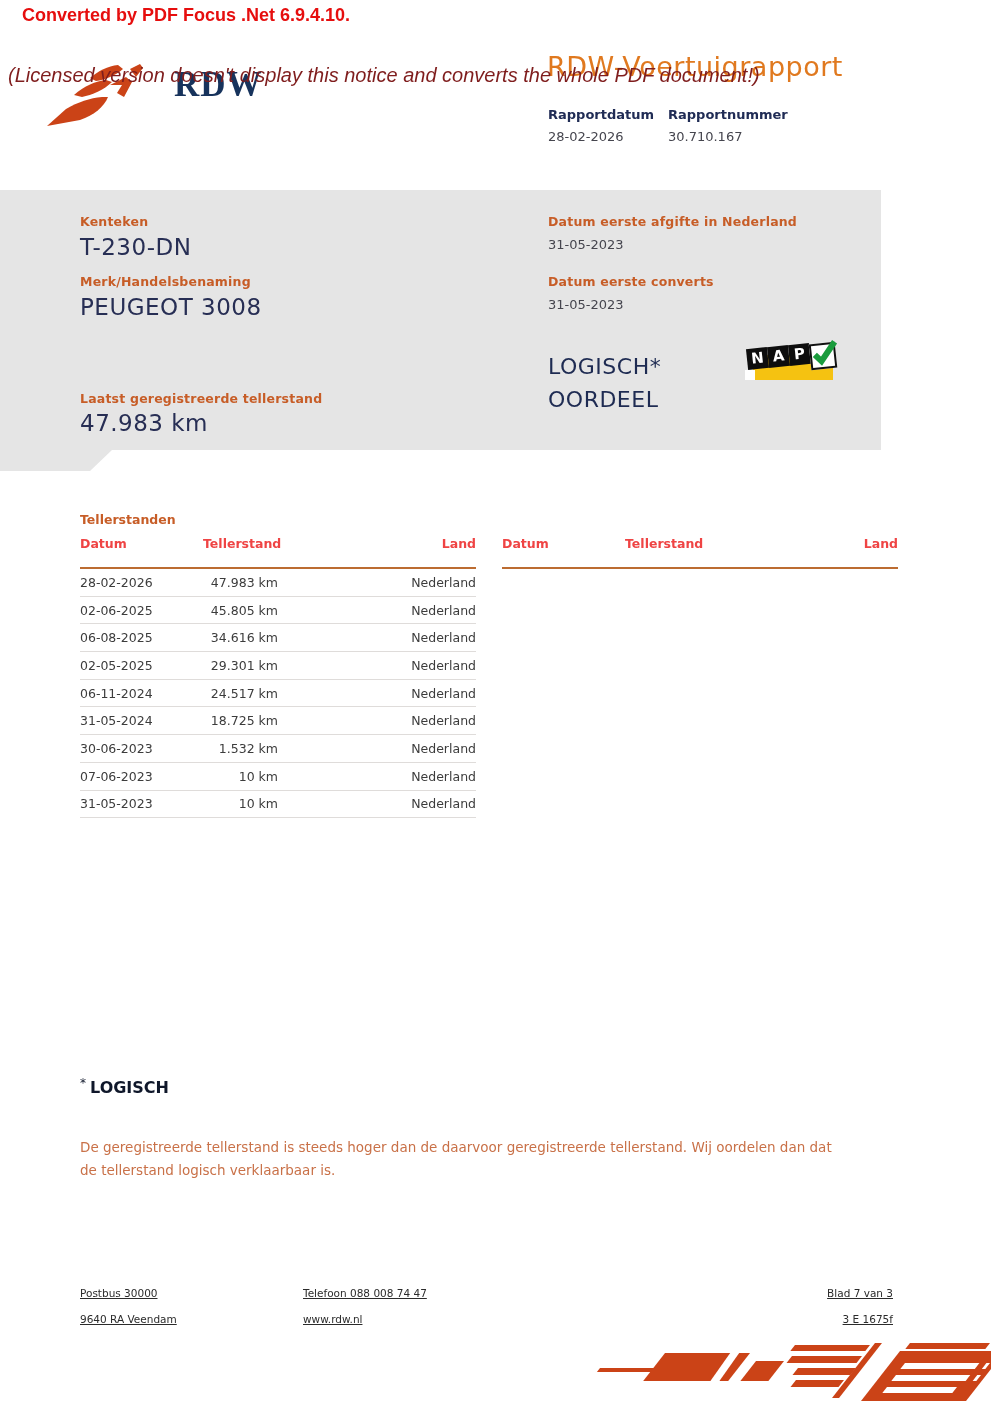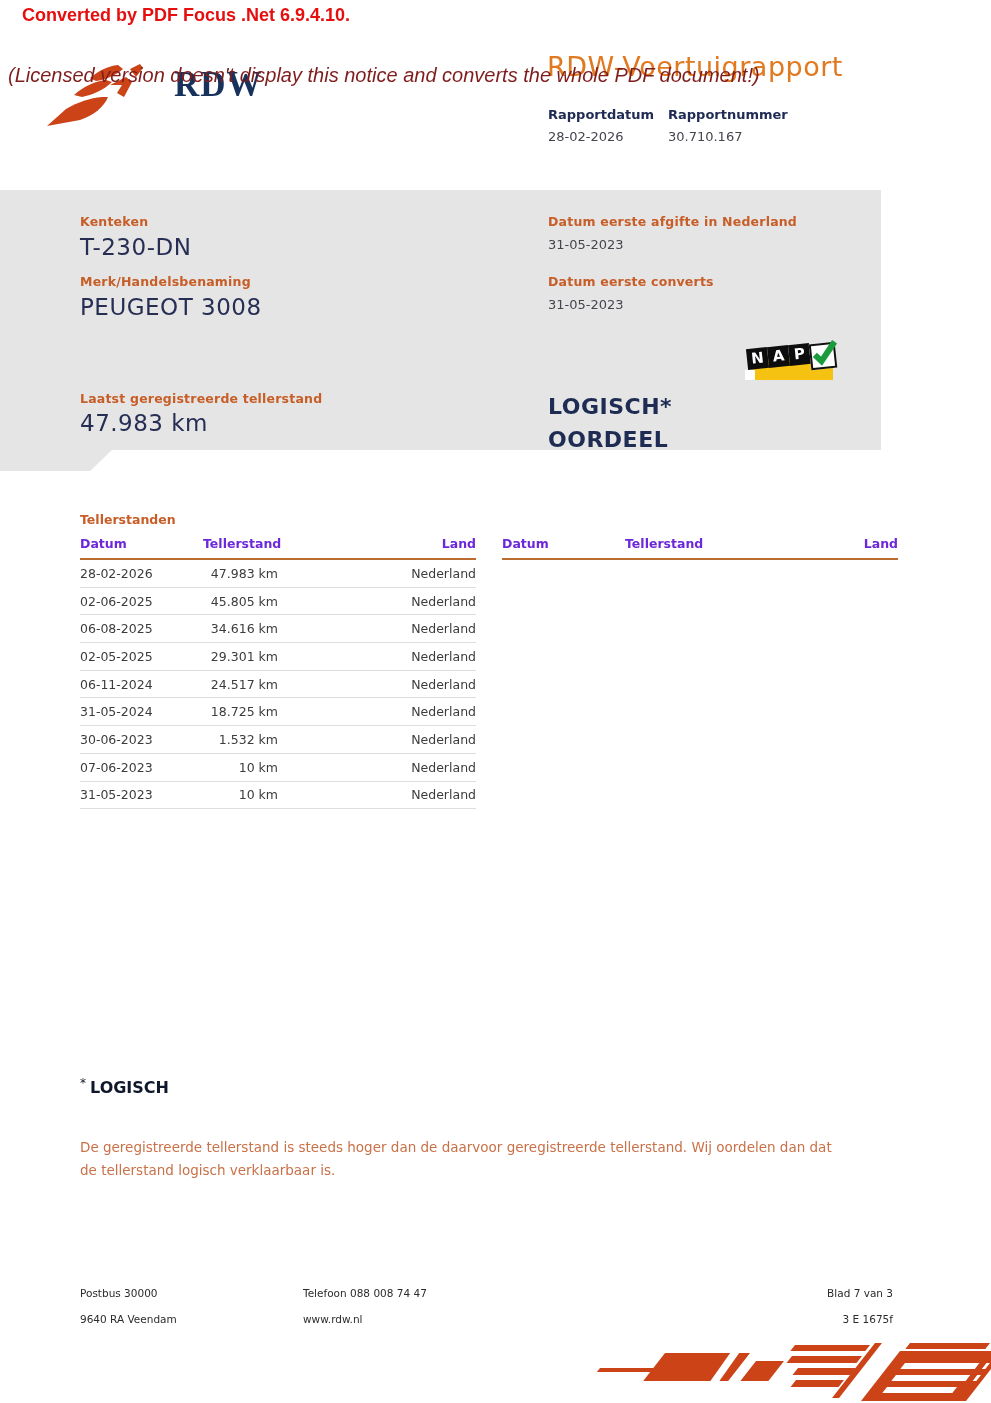--- a/index.html
+++ b/index.html
@@ -22,53 +22,53 @@
   .rp-value{position:absolute;top:129px;font-size:13px;color:#45454e;white-space:nowrap;}
   .x-datum{left:548px}.x-nummer{left:668px}
 
   
   .panel{position:absolute;left:0;top:190px;width:881px;height:281px;background:#e5e5e5;
          clip-path:polygon(0 0,881px 0,881px 260px,112px 260px,90px 281px,0 281px);}
   .fld-label{position:absolute;font-size:12.5px;font-weight:bold;color:#c75d27;
              letter-spacing:.2px;white-space:nowrap;}
   .fld-big{position:absolute;font-size:23px;color:#272e54;letter-spacing:.5px;white-space:nowrap;}
   .fld-small{position:absolute;font-size:13px;color:#45454e;white-space:nowrap;}
-  .oordeel{position:absolute;left:548px;top:160px;font-size:22px;font-weight:bold;
-           color:#1e2b52;line-height:33px;letter-spacing:.5px;margin-top:40px;}
+  .oordeel{position:absolute;left:548px;top:160px;font-size:22px;font-weight:normal;
+           color:#1e2b52;line-height:33px;letter-spacing:.5px;}
 
   
   .nap{position:absolute;left:745px;top:152px;width:90px;height:42px;}
   .nap-bar{position:absolute;left:8px;top:13px;width:80px;height:25px;background:#f5c211;}
   .nap-notch{position:absolute;left:0;top:28px;width:10px;height:10px;background:#ffffff;}
   .nap-sq{position:absolute;width:21px;height:21px;background:#0d0d0d;color:#fff;
           font-weight:bold;font-size:15px;line-height:21px;text-align:center;
           transform:rotate(-6deg);font-family:"DejaVu Sans",sans-serif;}
   .nap-n{left:2px;top:6px}.nap-a{left:23px;top:4px}.nap-p{left:44px;top:2px}
   .nap-chk{position:absolute;left:65px;top:1px;width:22px;height:22px;background:#fff;
            border:2px solid #111;transform:rotate(-6deg);}
   .nap-chk svg{position:absolute;left:-1px;top:-6px;overflow:visible;}
 
   
   .section-title{position:absolute;left:80px;top:512px;font-size:12.5px;font-weight:bold;color:#c75d27;}
   .vr-table{position:absolute;top:536px;width:396px;font-size:12.5px;}
   .t1{left:80px}.t2{left:502px}
-  .vr-head{display:flex;align-items:flex-end;padding-bottom:7px;border-bottom:2px solid #bc6c31;
-           font-weight:bold;color:#6d28d9;}
+  .vr-head{display:flex;align-items:flex-end;padding-bottom:16px;border-bottom:2px solid #bc6c31;
+           font-weight:bold;color:#ef4444;}
   .h-datum{width:123px}.h-teller{width:80px;white-space:nowrap}.h-land{flex:1;text-align:right}
   .vr-row{display:flex;height:26.7px;align-items:center;border-bottom:1px solid #dfdcda;color:#3c3c3c;}
   .c-datum{width:100px}.c-teller{width:98px;text-align:right}.c-land{flex:1;text-align:right}
 
   
   .footnote-title{position:absolute;left:80px;top:1078px;font-size:16px;font-weight:bold;color:#0f172a;}
   .footnote-title .mark{font-size:12px;vertical-align:top;position:relative;top:-2px;margin-right:4px;font-weight:normal;}
   .footnote-text{position:absolute;left:80px;top:1136px;width:770px;font-size:13.5px;
                  line-height:23px;color:#c97148;}
 
   
-  .ft{position:absolute;font-size:10.5px;color:#2b2b2b;white-space:nowrap;}
+  .ft{position:absolute;font-size:10.5px;color:#2b2b2b;white-space:nowrap;text-decoration:underline;}
   .ft-r{right:98px;text-align:right;}
 
   
   .deco-bottom{position:absolute;left:570px;top:1343px;z-index:1;}
   .orange{fill:#cb4317;}
 </style>
 </head>
 <body>
 
 <div id="page">

